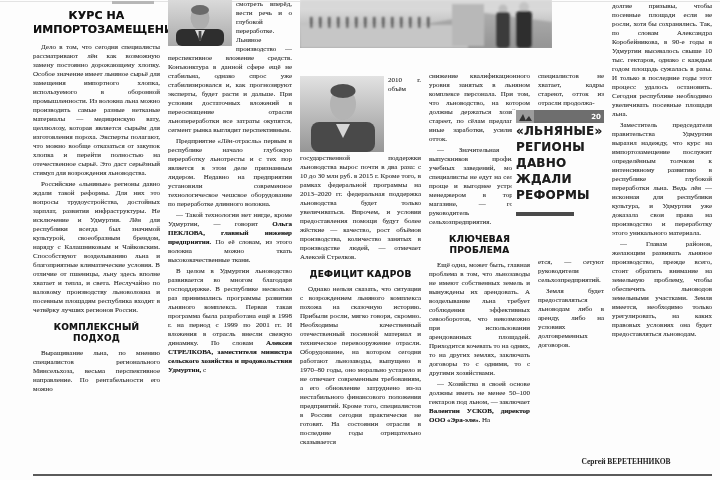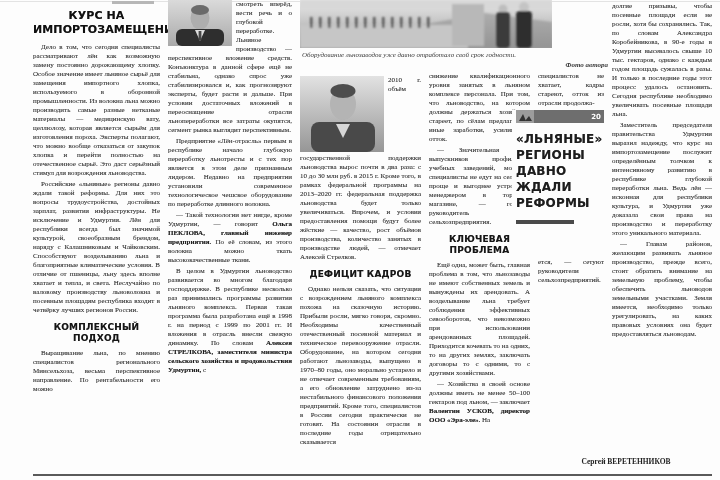--- a/index.html
+++ b/index.html
@@ -18,21 +18,21 @@
   .col b{color:#1f1f1f;}
   .photo{position:absolute;overflow:hidden;background:#cfcfcf;}
   .wrapphoto{float:left;margin:0 4px 2px 0;background:#cfcfcf;overflow:hidden;}
   .caption{position:absolute;font-style:italic;font-size:7px;line-height:9px;color:#3a3a3a;}
   .credit{position:absolute;right:0;bottom:0;font-style:italic;font-weight:bold;font-size:7px;}
   .quote-block{position:absolute;background:#fdfdfd;padding:0 0 0 4px;}
   .quote-badge{height:13px;background:#6e6e6e;display:flex;align-items:center;gap:20px;}
   .badge-iconbox{width:18px;height:13px;background:#9c9c9c;display:flex;align-items:center;justify-content:center;}
   .badge-num{margin-left:auto;color:#fff;font-family:"DejaVu Sans",sans-serif;font-weight:bold;font-size:7px;padding-right:3px;}
   .pull-quote{font-family:"DejaVu Sans",sans-serif;font-weight:bold;font-size:12px;line-height:16px;
-              color:#1d1d1d;white-space:pre-line;margin-top:8px;letter-spacing:.2px;
+              color:#1d1d1d;white-space:pre-line;margin-top:0;letter-spacing:.2px;
               text-shadow:0 0 .6px rgba(25,25,25,.45);}
   .quote-rule{width:58px;height:4px;background:#4a4a4a;margin-top:9px;}
   .byline{position:absolute;font-weight:bold;font-size:7.5px;color:#222;text-align:center;}
   .hairline{position:absolute;background:#c9c9c9;}
   .footer-rule{position:absolute;height:2px;background:#5a5a5a;}
   .footer-title{position:absolute;left:50%;transform:translateX(-50%);top:466px;background:#fdfdfd;
                 padding:0 9px;font-family:"DejaVu Sans",sans-serif;font-weight:bold;font-size:9.5px;
                 color:#1a1a1a;letter-spacing:.6px;white-space:nowrap;margin-top:20px;}
   .edge-mark{position:absolute;background:#b7b7b7;}
 </style>
@@ -112,24 +112,20 @@
           <rect x="127" y="17" width="2.5" height="11" fill="#565656"></rect>
         <rect x="152" y="4" width="32" height="42" fill="#b8b8b8"></rect>
         <circle cx="203" cy="9" r="4.5" fill="#bdbdbd"></circle>
         <rect x="196" y="12" width="14" height="36" rx="4" fill="#3a3a3a"></rect>
         <circle cx="224" cy="7" r="5" fill="#c4c4c4"></circle>
         <rect x="216" y="11" width="16" height="37" rx="4" fill="#2d2d2d"></rect>
       </g>
     </svg>
   </div>
 
-  <div class="caption" style="left:302px;top:51px;width:306px;height:19px;">
-    <span>Оборудование льнозаводов уже давно отработало свой срок годности.</span>
-    <span class="credit">Фото автора</span>
-  </div>
 
   <div class="col" style="left:300px;top:76px;width:121px;height:388px;">
     <div class="wrapphoto" style="width:84px;height:76px;">
       <svg width="84" height="76" viewBox="0 0 84 76" xmlns="http://www.w3.org/2000/svg">
         <defs>
           <linearGradient id="p2g" x1="0" y1="0" x2="0" y2="1">
             <stop offset="0" stop-color="#e2e2e2"></stop>
               <stop offset="1" stop-color="#969696"></stop>
           </linearGradient>
           <filter id="p2b">
@@ -175,20 +171,21 @@
     <div class="pull-quote">«ЛЬНЯНЫЕ»
 РЕГИОНЫ
 ДАВНО
 ЖДАЛИ
 РЕФОРМЫ</div>
     <div class="quote-rule"></div>
   </div>
 
   <div class="col" style="left:538px;top:258px;width:66px;height:200px;">
     <p class="noindent">ется, — сетуют руководители сельхозпредприятий.</p>
+    <p>Земля будет предоставляться льноводам либо в аренду, либо на условиях долговременных договоров.</p>
   </div>
 
   <div class="col" style="left:612px;top:2px;width:100px;height:452px;">
     <p class="noindent">долгие призывы, чтобы посевные площади если не росли, хотя бы сохранялись. Так, по словам Александра Коробейникова, в 90-е годы в Удмуртии высевалось свыше 10 тыс. гектаров, однако с каждым годом площадь сужалась в разы. И только в последние годы этот процесс удалось остановить. Сегодня республике необходимо увеличивать посевные площади льна.</p>
     <p>Заместитель председателя правительства Удмуртии выразил надежду, что курс на импортозамещение послужит определённым толчком к интенсивному развитию в республике глубокой переработки льна. Ведь лён — исконная для республики культура, и Удмуртия уже доказала свои права на производство и переработку этого уникального материала.</p>
     <p>— Главам районов, желающим развивать льняное производство, прежде всего, стоит обратить внимание на земельную проблему, чтобы обеспечить льноводов земельными участками. Земля имеется, необходимо только урегулировать, на каких правовых условиях она будет предоставляться льноводам.</p>
   </div>
 
   <div class="byline" style="left:540px;top:457px;width:172px;">Сергей ВЕРЕТЕННИКОВ</div>
 

